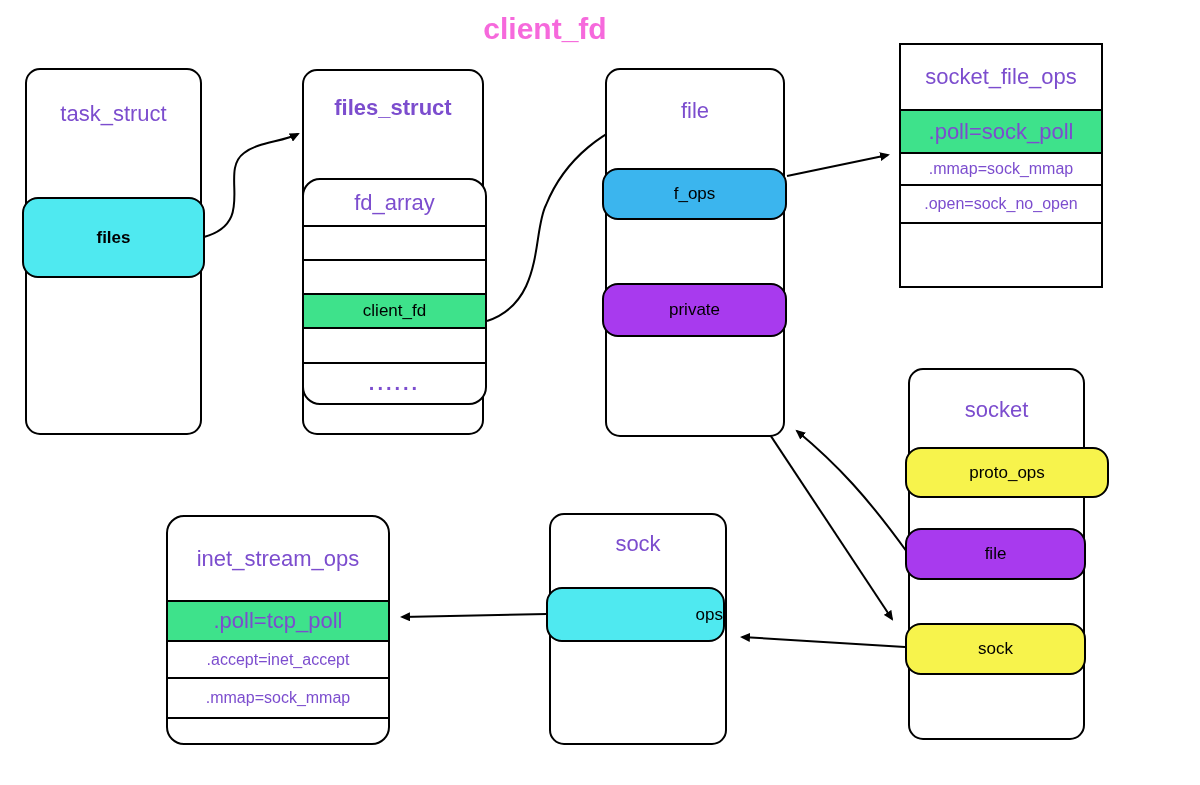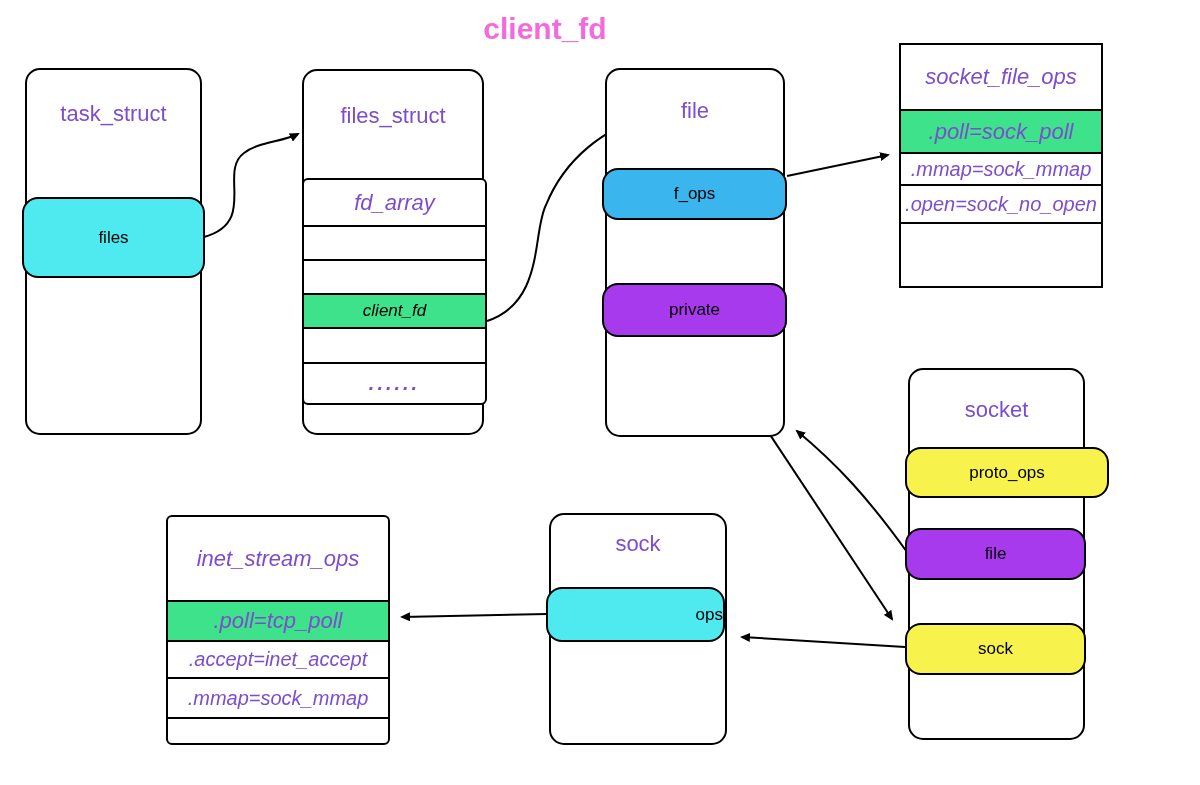--- a/index.html
+++ b/index.html
@@ -24,31 +24,31 @@
     position:absolute;border:2px solid var(--ink);border-radius:16px;
     display:flex;align-items:center;justify-content:center;
     font-size:17px;color:#000;box-sizing:border-box;
   }
   .pill.cyan{background:var(--cyan);}
   .pill.blue{background:var(--blue);}
   .pill.purple{background:var(--purple-fill);}
   .pill.yellow{background:var(--yellow);}
   .tablebox{
     position:absolute;background:#fff;border:2px solid var(--ink);
-    box-sizing:border-box;overflow:hidden;font-style:italic;
+    box-sizing:border-box;overflow:hidden;
   }
-  .tablebox.rounded{border-radius:6px;}
+  .tablebox.rounded{border-radius:18px;}
   .trow{
     box-sizing:border-box;border-top:2px solid var(--ink);
     display:flex;align-items:center;justify-content:center;
   }
   .trow.first{border-top:none;}
   .trow.green{background:var(--green);}
   .row-big{font-size:22px;color:var(--purple-text);}
-  .row-small{font-size:20px;color:var(--purple-text);}
+  .row-small{font-size:16px;color:var(--purple-text);}
   .row-black{font-size:17px;color:#000;}
   .row-dots{font-size:20px;font-weight:bold;letter-spacing:3px;color:var(--purple-text);}
   .arrows{position:absolute;left:0;top:0;pointer-events:none;}
   .arrows path{stroke:var(--ink);stroke-width:2;fill:none;}
 </style>
 </head>
 <body>
 
 <div class="canvas" style="--purple-text: #7C4DCE; --pink-title: #F669DC; --cyan: #4FE9F0; --green: #3EE28B; --blue: #3BB5EE; --purple-fill: #A83AEE; --yellow: #F7F34C; --ink: #000000;">
 
@@ -65,26 +65,26 @@
     <path d="M 787 176 L 888 155" marker-end="url(#ah)"></path>
     <path d="M 706 338 L 892 619" marker-end="url(#ah)"></path>
     <path d="M 907 552 C 868 498 838 465 797 431" marker-end="url(#ah)"></path>
     <path d="M 905 647 L 742 637" marker-end="url(#ah)"></path>
     <path d="M 547 614 L 402 617" marker-end="url(#ah)"></path>
   </svg>
 
   <div class="node" style="left:25px;top:68px;width:177px;height:367px;">
     <span class="node-title" style="margin-top:31px;">task_struct</span>
   </div>
-  <div class="pill cyan" style="left:22px;top:197px;width:183px;height:81px;">
+  <div class="pill cyan" style="left:22px;top:197px;width:183px;height:81px;font-weight:bold;">
     <span>files</span>
   </div>
 
   <div class="node" style="left:302px;top:69px;width:182px;height:366px;">
-    <span class="node-title" style="margin-top:32px;">files_struct</span>
+    <span class="node-title" style="margin-top:24px;font-weight:bold;">files_struct</span>
   </div>
   <div class="tablebox rounded" style="left:302px;top:178px;width:185px;height:227px;">
     <div class="trow first" style="height:45px;">
       <span class="node-title">fd_array</span>
     </div>
     <div class="trow" style="height:34px;"></div>
     <div class="trow" style="height:34px;"></div>
     <div class="trow green row-black" style="height:34px;">
       <span>client_fd</span>
     </div>

